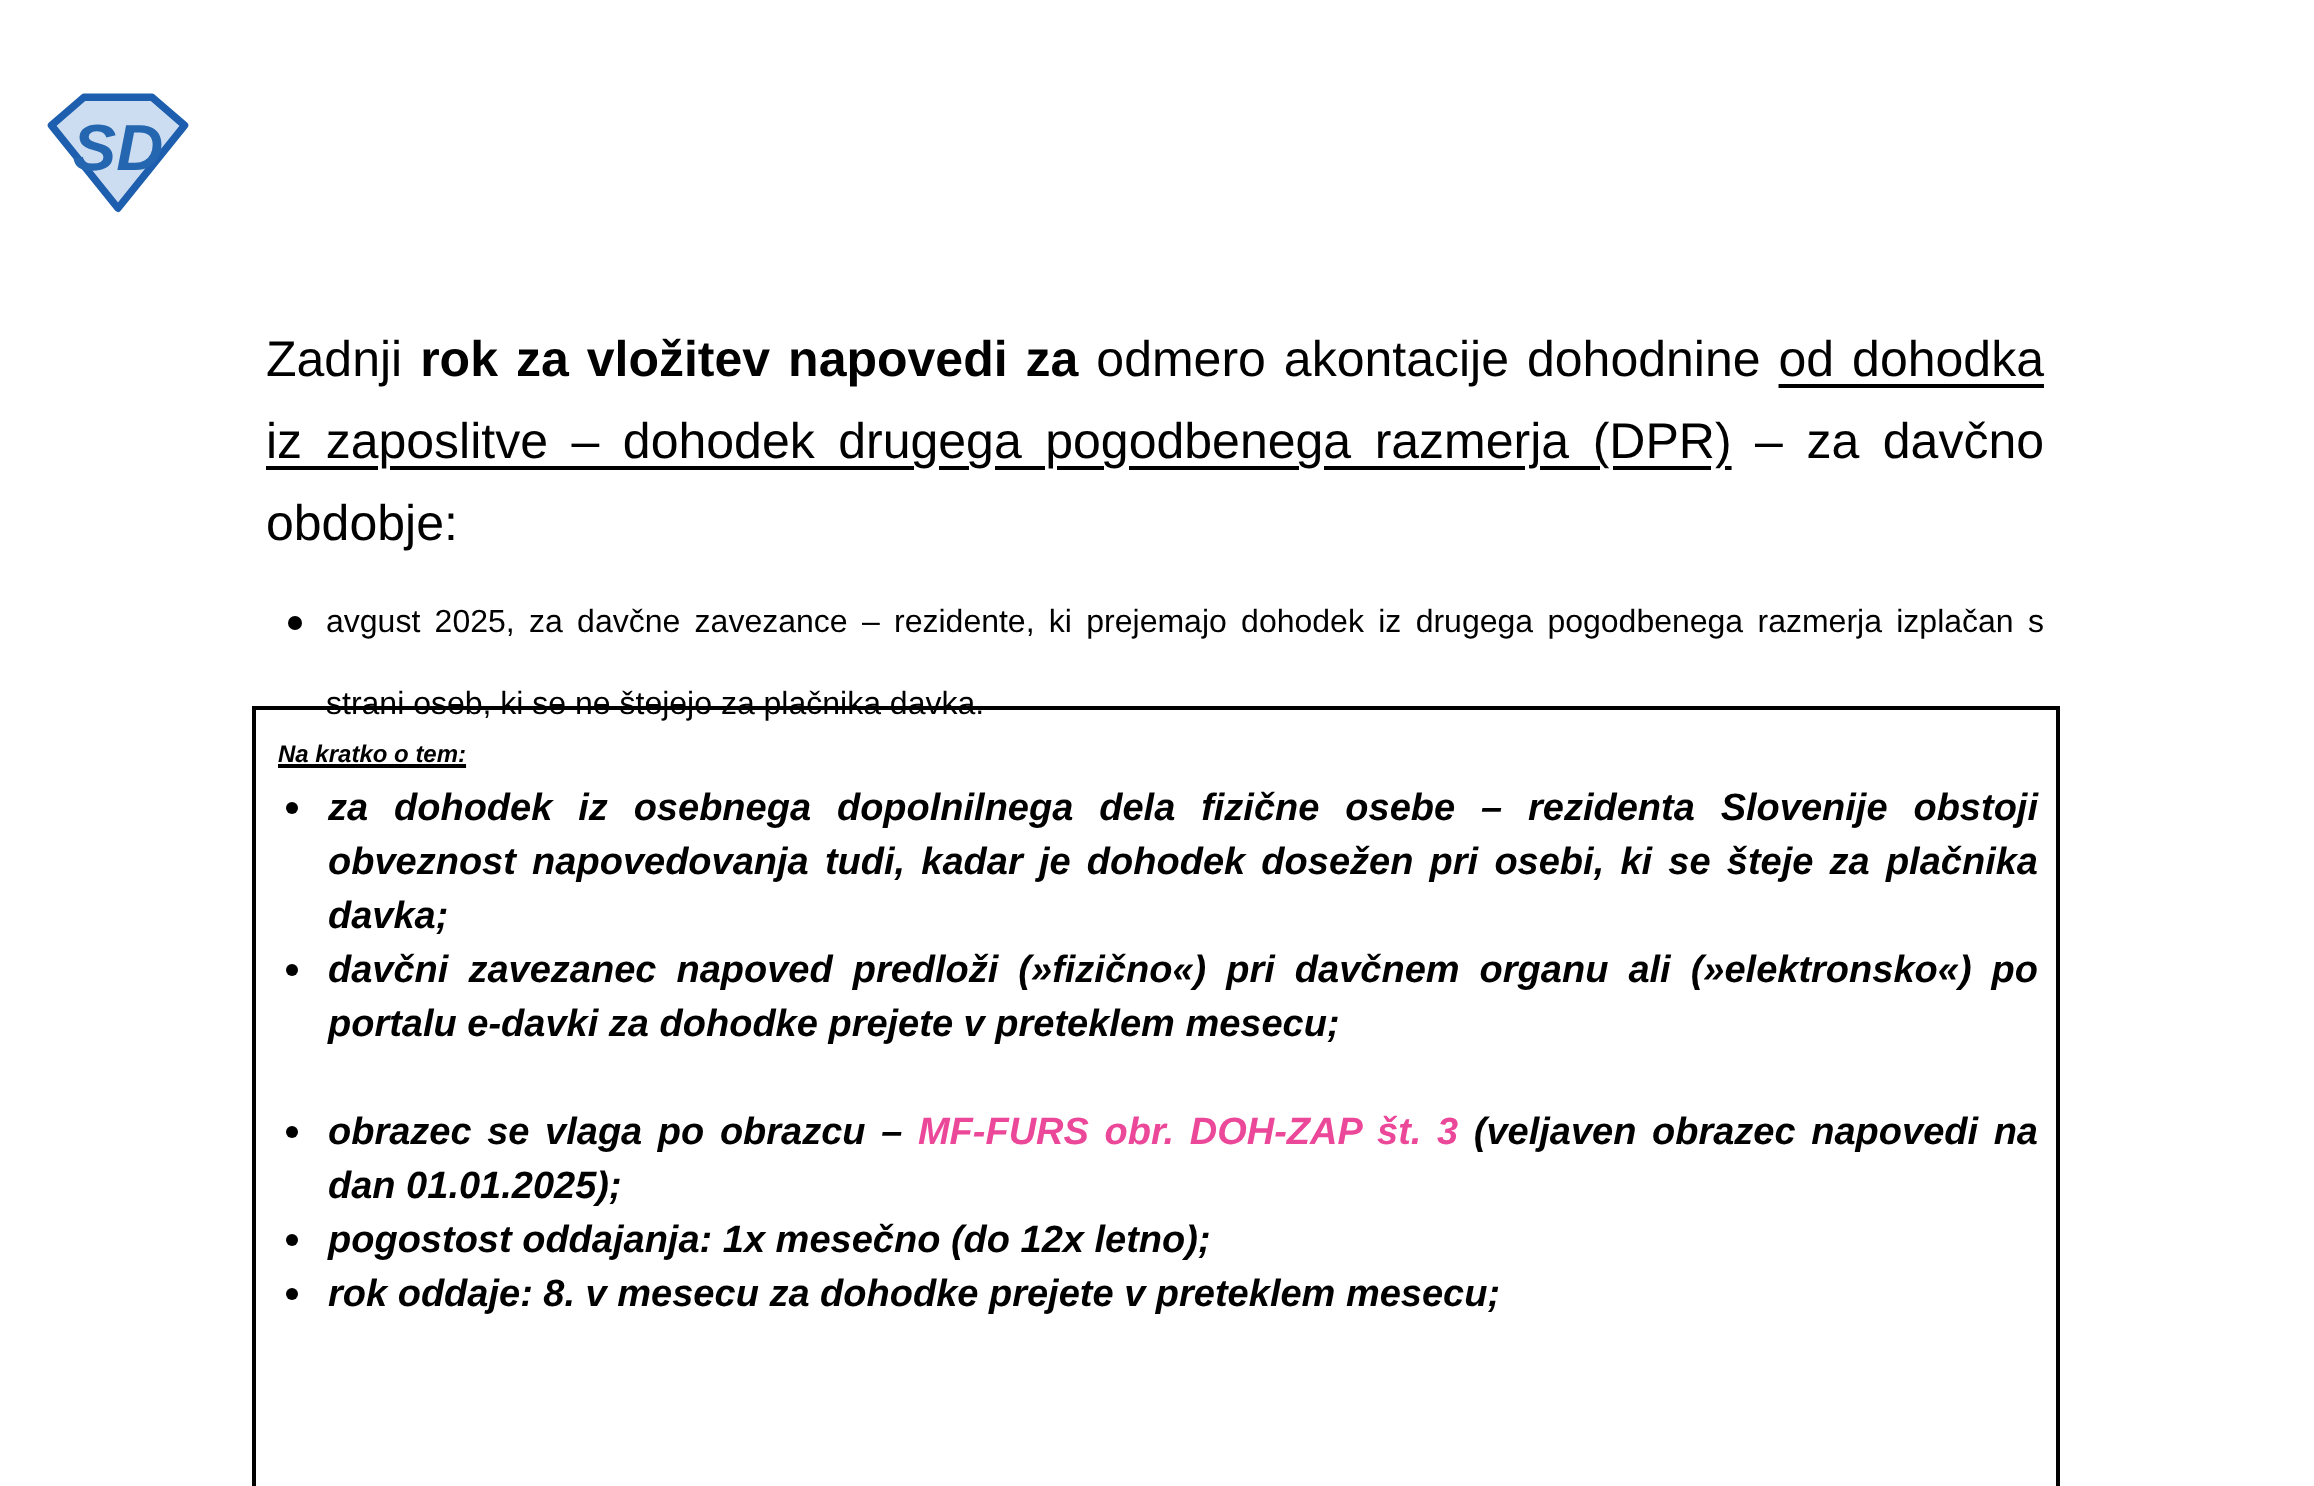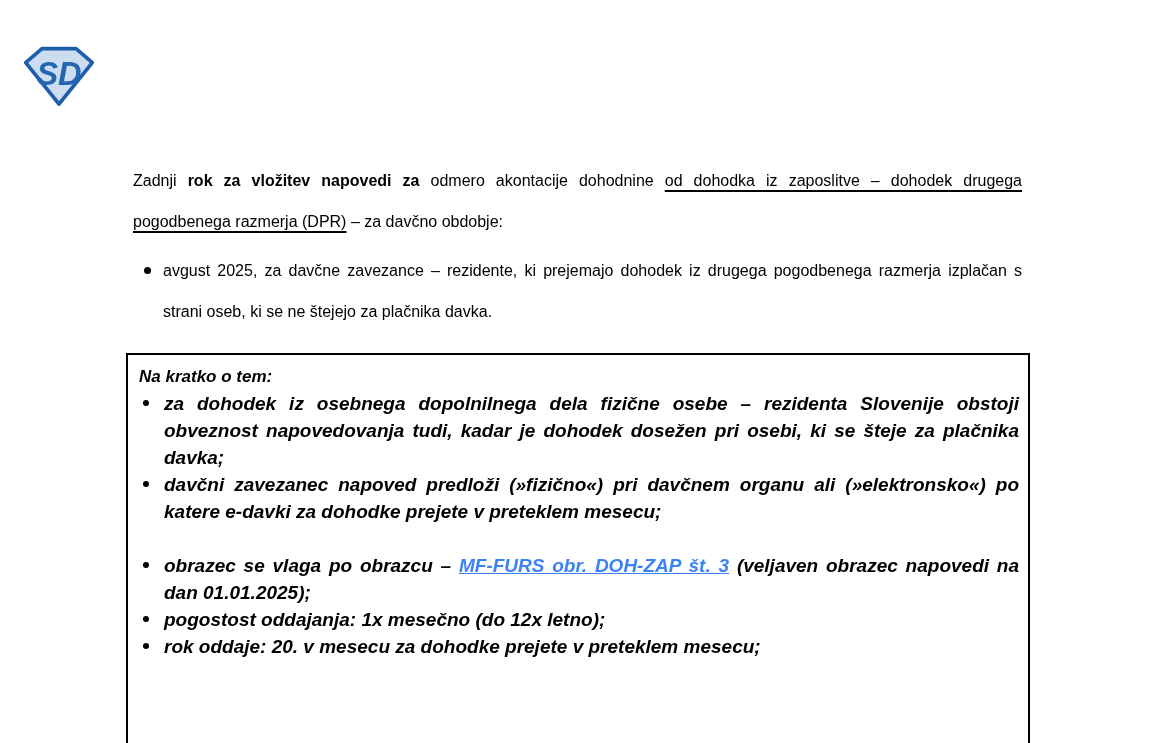--- a/index.html
+++ b/index.html
@@ -17,21 +17,21 @@
   }
   .logo text {
     font-family: "Liberation Sans", sans-serif;
     font-weight: bold; font-style: italic;
   }
   .content {
     position: absolute; left: 133px; top: 160px; width: 889px;
   }
   .intro {
     margin: 0;
-    font-size: 16px; line-height: 41px;
+    font-size: 25px; line-height: 41px;
     text-align: justify;
   }
   .b { font-weight: bold; }
   .u { text-decoration: underline; text-underline-offset: 4px; text-decoration-thickness: 2px; }
   .bullet-row { position: relative; }
   .dot {
     position: absolute; display: block;
     width: 7px; height: 7px; border-radius: 50%;
     background: #000000;
   }
@@ -45,33 +45,33 @@
   .summary-box {
     position: absolute; left: 126px; top: 353px;
     width: 904px; height: 520px;
     box-sizing: border-box;
     border: 2px solid #000000;
     padding: 7px 9px 0 11px;
     font-weight: bold; font-style: italic;
     font-size: 19px; line-height: 27px;
   }
   .box-title {
-    font-size: 17px;
+    font-size: 12px;
+    text-decoration: underline;
     text-decoration-thickness: 2px;
     display: inline-block;
   }
   .box-bullet {
     padding-left: 25px;
     text-align: justify;
   }
   .box-bullet .dot { left: 4px; top: 10px; width: 6px; height: 6px; }
   .spacer { height: 27px; }
   .link {
-    color: #3b82f6;
-    text-decoration: underline;
+    color: #ec4899;
     cursor: pointer;
   }
 </style>
 </head>
 <body>
 
 <svg class="logo" viewBox="0 0 100 84" aria-hidden="true">
   <polygon points="5,24 27,5 73,5 95,24 50,80" fill="#cdddf1" stroke="#1d5fae" stroke-width="5" stroke-linejoin="round"></polygon>
   <text x="50" y="54" text-anchor="middle" font-size="44" fill="#2566b0">SD</text>
 </svg>
@@ -91,32 +91,32 @@
   </div>
 
 
   <div class="bullet-row box-bullet">
     <span class="dot"></span>
     <div>za dohodek iz osebnega dopolnilnega dela fizične osebe – rezidenta Slovenije obstoji obveznost napovedovanja tudi, kadar je dohodek dosežen pri osebi, ki se šteje za plačnika davka;</div>
   </div>
 
   <div class="bullet-row box-bullet">
     <span class="dot"></span>
-    <div>davčni zavezanec napoved predloži (»fizično«) pri davčnem organu ali (»elektronsko«) po katere e-davki za dohodke prejete v preteklem mesecu;</div>
+    <div>davčni zavezanec napoved predloži (»fizično«) pri davčnem organu ali (»elektronsko«) po portalu e-davki za dohodke prejete v preteklem mesecu;</div>
   </div>
 
   <div class="spacer"></div>
 
   <div class="bullet-row box-bullet">
     <span class="dot"></span>
     <div><span>obrazec se vlaga po obrazcu – </span><a class="link">MF-FURS obr. DOH-ZAP št. 3</a><span> (veljaven obrazec napovedi na dan 01.01.2025);</span></div>
   </div>
 
   <div class="bullet-row box-bullet">
     <span class="dot"></span>
     <div>pogostost oddajanja: 1x mesečno (do 12x letno);</div>
   </div>
 
   <div class="bullet-row box-bullet">
     <span class="dot"></span>
-    <div>rok oddaje: 20. v mesecu za dohodke prejete v preteklem mesecu;</div>
+    <div>rok oddaje: 8. v mesecu za dohodke prejete v preteklem mesecu;</div>
   </div>
 </div>
 
 </body></html>

